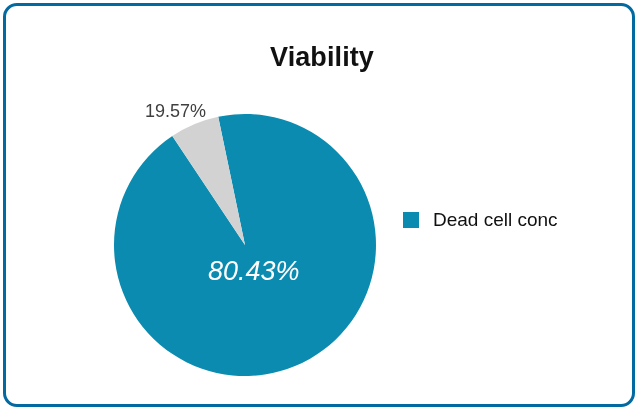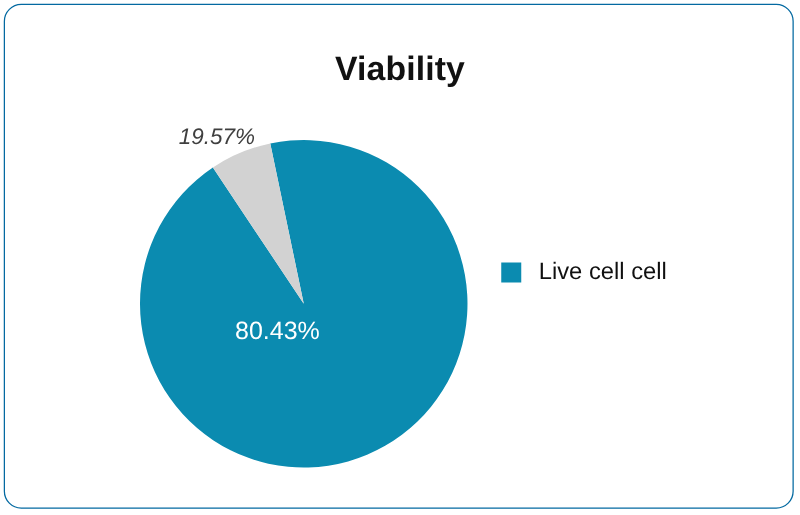--- a/index.html
+++ b/index.html
@@ -15,21 +15,21 @@
   }
 
   #chart-card {
     position: absolute;
     left: 3px;
     top: 3px;
     width: 632px;
     height: 404px;
     box-sizing: border-box;
     background: #ffffff;
-    border: 1px solid #0369a1;
+    border: 3px solid #0369a1;
     border-radius: 14px;
   }
 
   #chart-title {
     position: absolute;
     left: 0;
     top: 36px;
     width: 632px;
     text-align: center;
     font-size: 27px;
@@ -57,28 +57,28 @@
   .slice-label {
     position: absolute;
     white-space: nowrap;
   }
 
   #label-dead {
     left: 139px;
     top: 95px;
     font-size: 18px;
     color: #3f3f3f;
-    font-style: italic;
   }
 
   #label-live {
-    left: 184px;
+    left: 202px;
     top: 250px;
-    font-size: 20px;
+    font-size: 27px;
     color: #ffffff;
+    font-style: italic;
   }
 
   #legend {
     position: absolute;
     left: 397px;
     top: 196px;
   }
 
   .legend-row {
     display: flex;
@@ -117,19 +117,19 @@
 
     <div class="slice-label" id="label-dead">19.57%</div>
 
     <div class="slice-label" id="label-live">80.43%</div>
   </div>
 
   <div id="legend">
 
     <div class="legend-row">
       <span class="legend-swatch" style="background:#0b8bb0"></span>
-      <span class="legend-label">Live cell cell</span>
+      <span class="legend-label">Dead cell conc</span>
     </div>
 
 
   </div>
 
 </div>
 
 </body></html>

